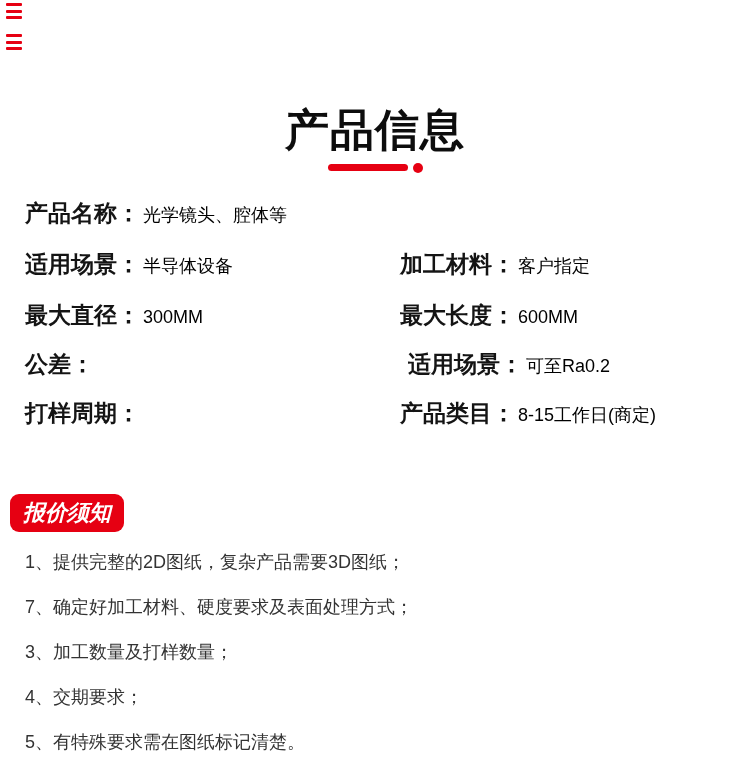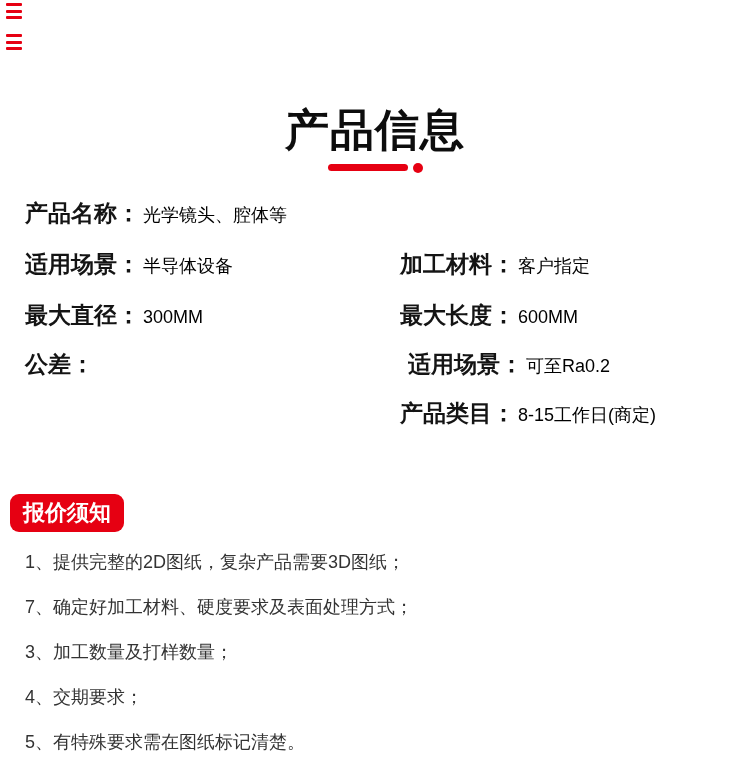--- a/index.html
+++ b/index.html
@@ -29,21 +29,21 @@
   .spec-cell{display:flex;align-items:baseline;white-space:nowrap;}
   .spec-cell.left{margin-left:25px;width:375px;}
   .spec-label{font-size:23px;font-weight:700;color:#141414;}
   .spec-value{font-size:18px;color:#000000;margin-left:3px;}
 
   
   .notice-badge{
     position:absolute;top:494px;left:10px;
     width:114px;height:38px;border-radius:9px;
     background:#e60012;color:#ffffff;
-    font-size:22px;font-weight:700;text-align:center;line-height:38px;
+    font-size:22px;font-weight:700;text-align:center;line-height:38px;font-style:italic;
   }
   .notice-list{position:absolute;top:546px;left:25px;width:705px;}
   .notice-item{font-size:18px;color:#333333;line-height:32px;margin-bottom:13px;}
 </style>
 </head>
 <body>
 
 <div class="edge-marks">
   <span class="edge-mark">
     <i></i>
@@ -101,20 +101,21 @@
       <span class="spec-label">公差：</span>
     </div>
     <div class="spec-cell">
       <span class="spec-label">适用场景：</span>
       <span class="spec-value">可至Ra0.2</span>
     </div>
   </div>
 
   <div class="spec-row">
     <div class="spec-cell left">
+      <span class="spec-label">打样周期：</span>
     </div>
     <div class="spec-cell">
       <span class="spec-label">产品类目：</span>
       <span class="spec-value">8-15工作日(商定)</span>
     </div>
   </div>
 
 </div>
 
 <div class="notice-badge">报价须知</div>

